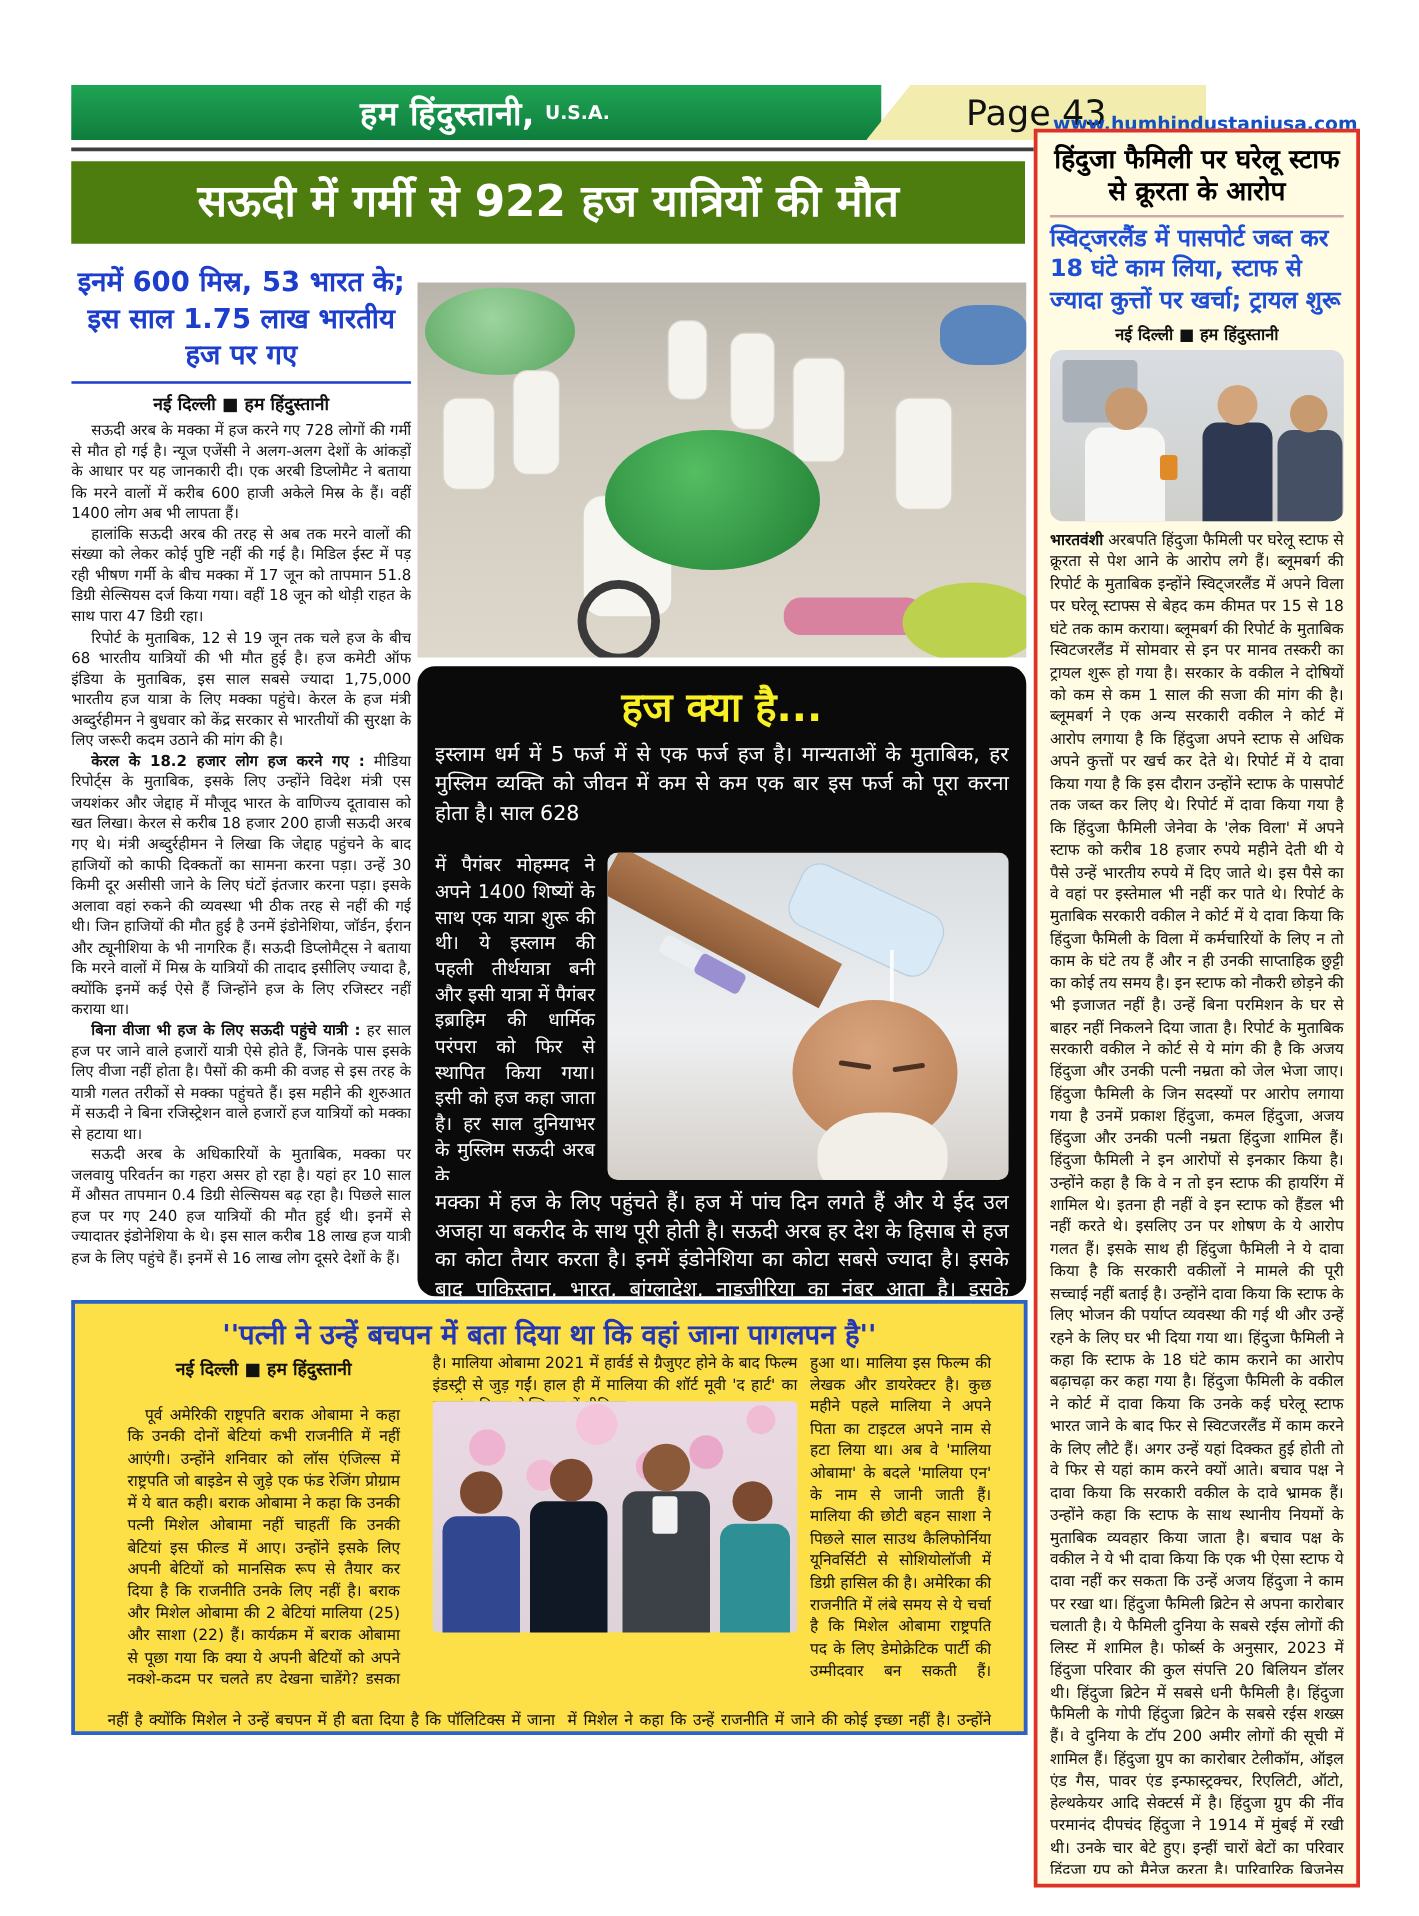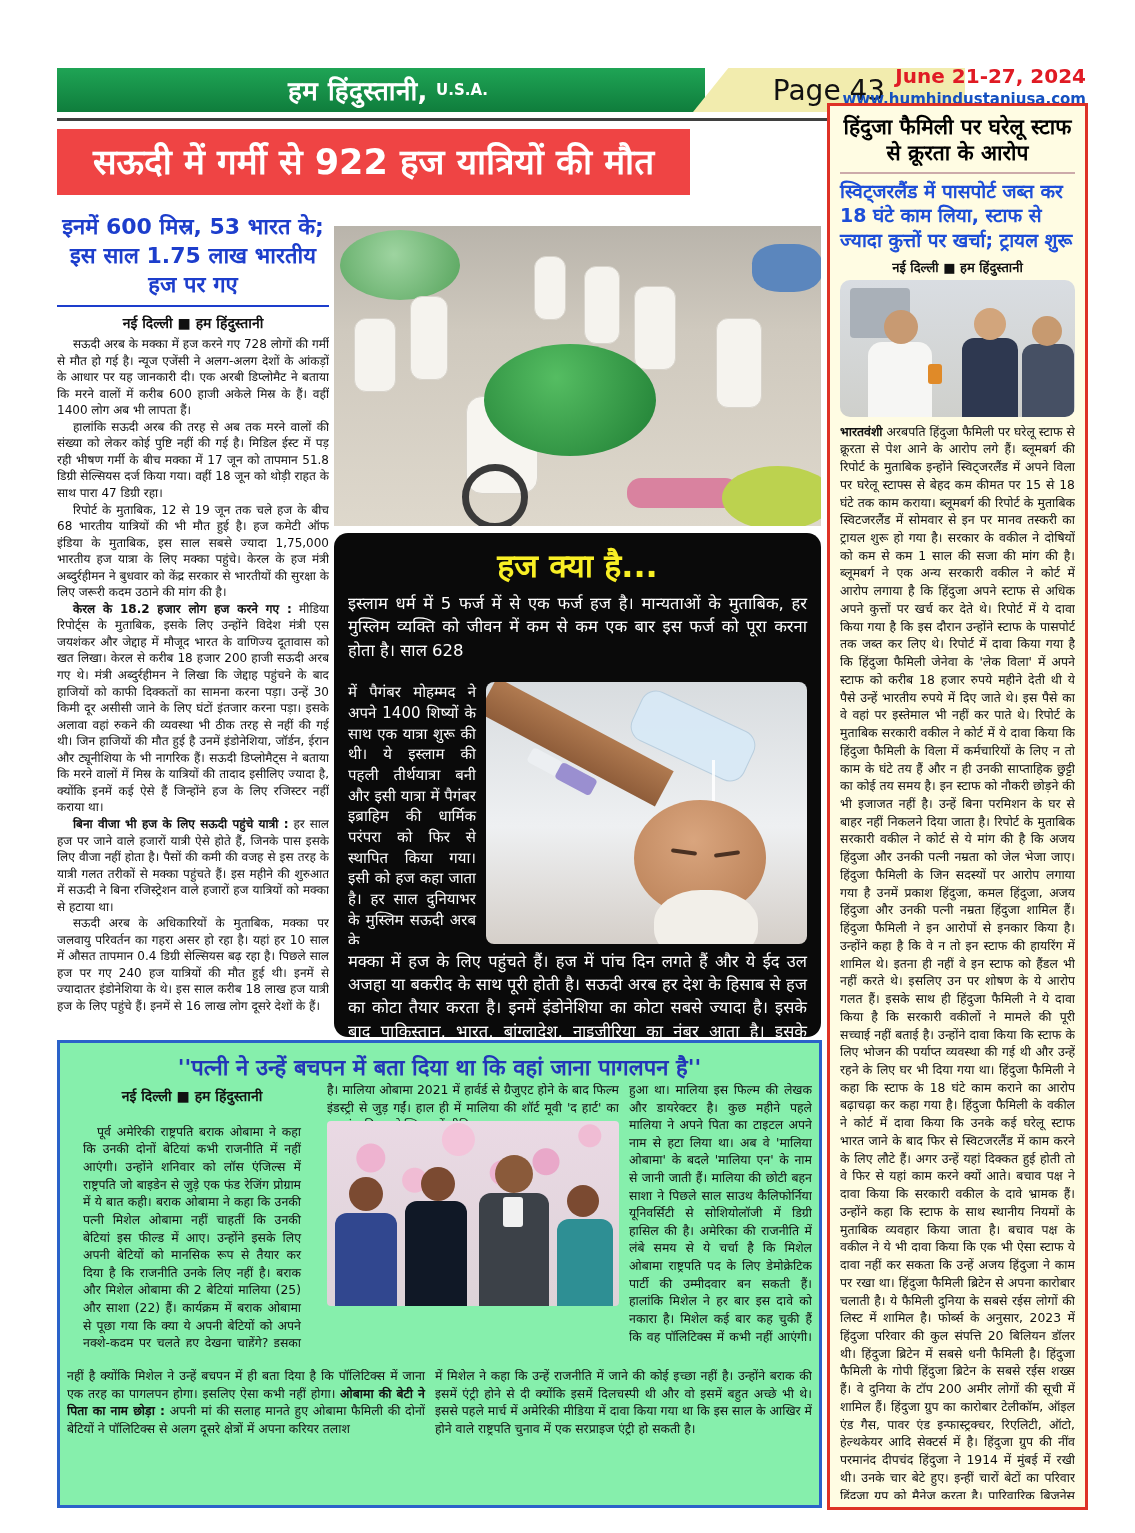--- a/index.html
+++ b/index.html
@@ -10,21 +10,21 @@
     background:linear-gradient(180deg,#1fa455,#0f7d3c);display:flex;align-items:center;padding-left:14px;box-sizing:border-box;justify-content:center;}
   .brand-hi{color:#fff;font-weight:bold;font-size:26px;letter-spacing:.5px;}
   .brand-en{color:#fff;font-weight:bold;font-size:15px;margin-left:8px;}
   .page-tag{position:absolute;left:693px;top:68px;width:272px;height:44px;background:#f2ecae;
     clip-path:polygon(13% 0,100% 0,100% 100%,0 100%);display:flex;align-items:center;justify-content:center;}
   .page-tag span{font-size:28px;font-weight:normal;color:#111;}
   .issue-date{position:absolute;right:49px;top:64px;width:300px;text-align:right;color:#e01b24;font-weight:bold;font-size:20px;}
   .site-url{position:absolute;right:49px;top:90px;width:300px;text-align:right;color:#1550c0;font-weight:bold;font-size:15px;}
   .masthead-rule{position:absolute;left:57px;top:118px;width:1029px;height:3px;background:#3f3f3f;}
   
-  .lead-headline{position:absolute;left:57px;top:129px;width:633px;height:66px;background:#ef4444;
+  .lead-headline{position:absolute;left:57px;top:129px;width:763px;height:66px;background:#4d7c0f;
     color:#fff;font-weight:bold;font-size:35px;line-height:66px;text-align:center;white-space:nowrap;overflow:hidden;}
   .lead-col{position:absolute;left:57px;top:212px;width:272px;height:822px;overflow:hidden;}
   .lead-sub{color:#1d3ecc;font-weight:bold;font-size:22px;line-height:1.32;text-align:center;
     border-bottom:2px solid #1d3ecc;padding-bottom:6px;}
   .byline{text-align:center;font-weight:bold;font-size:14px;margin:6px 0 4px;color:#111;}
   .bodytext{font-size:12px;line-height:1.38;text-align:justify;}
   .bodytext p{margin:0;text-indent:16px;}
   
   .photo{position:absolute;overflow:hidden;}
   .hajj{left:334px;top:226px;width:487px;height:300px;background:linear-gradient(180deg,#b9b4ab,#cfc9be 35%,#ded8cc);}
@@ -74,22 +74,22 @@
   .hm1{left:28px;top:62px;width:64px;height:78px;background:#f6f6f4;border-radius:14px 14px 0 0;}
   .hh1{left:44px;top:30px;width:34px;height:34px;border-radius:50%;background:#c89a72;}
   .glass{left:88px;top:84px;width:14px;height:20px;background:#e08a28;border-radius:3px;}
   .hm2{left:122px;top:58px;width:56px;height:80px;background:#2e3850;border-radius:12px 12px 0 0;}
   .hh2{left:134px;top:28px;width:32px;height:32px;border-radius:50%;background:#d2a57c;}
   .hm3{left:182px;top:64px;width:52px;height:74px;background:#465064;border-radius:12px 12px 0 0;}
   .hh3{left:192px;top:36px;width:30px;height:30px;border-radius:50%;background:#c79a70;}
   .sb-body{flex:1;overflow:hidden;font-size:12.4px;line-height:1.43;text-align:justify;margin-top:6px;}
   .sb-body .leadword{font-weight:bold;}
   
-  .obama-box{position:absolute;left:57px;top:1040px;width:765px;height:468px;border:3px solid #2a62c9;
-    box-sizing:border-box;background:#86efac;padding:6px 7px;overflow:hidden;}
+  .obama-box{position:absolute;left:57px;top:1040px;width:765px;height:348px;border:3px solid #2a62c9;
+    box-sizing:border-box;background:#fde047;padding:6px 26px;overflow:hidden;}
   .ob-quote{color:#2336b8;font-weight:bold;font-size:22px;text-align:center;white-space:nowrap;overflow:hidden;margin-top:2px;}
   .ob-headline{color:#e32222;font-weight:bold;font-size:30px;text-align:center;white-space:nowrap;overflow:hidden;
     line-height:1.15;margin:4px 0 6px;}
   .ob-cols{display:flex;gap:10px;height:266px;overflow:hidden;}
   .ob-c1{width:250px;}
   .ob-c2{width:292px;display:flex;flex-direction:column;}
   .ob-c2-top{height:40px;overflow:hidden;}
   .obama-photo{position:relative;width:292px;height:185px;border-radius:4px;overflow:hidden;
     background:
       radial-gradient(circle at 15% 20%,#eeb3d0 0 14px,transparent 15px),
@@ -121,21 +121,20 @@
 
 <div class="page">
 
   <div class="brand-bar">
     <span class="brand-hi">हम हिंदुस्तानी,</span>
     <span class="brand-en">U.S.A.</span>
   </div>
   <div class="page-tag">
     <span>Page 43</span>
   </div>
-  <div class="issue-date">June 21-27, 2024</div>
   <div class="site-url">www.humhindustaniusa.com</div>
   <div class="masthead-rule"></div>
 
   <div class="lead-headline">सऊदी में गर्मी से 922 हज यात्रियों की मौत</div>
 
   <div class="lead-col">
     <div class="lead-sub">इनमें 600 मिस्र, 53 भारत के; इस साल 1.75 लाख भारतीय हज पर गए</div>
     <div class="byline">नई दिल्ली ■ हम हिंदुस्तानी</div>
     <div class="bodytext">
       <p><b class="boldlead"></b><span>सऊदी अरब के मक्का में हज करने गए 728 लोगों की गर्मी से मौत हो गई है। न्यूज एजेंसी ने अलग-अलग देशों के आंकड़ों के आधार पर यह जानकारी दी। एक अरबी डिप्लोमैट ने बताया कि मरने वालों में करीब 600 हाजी अकेले मिस्र के हैं। वहीं 1400 लोग अब भी लापता हैं।</span></p>

